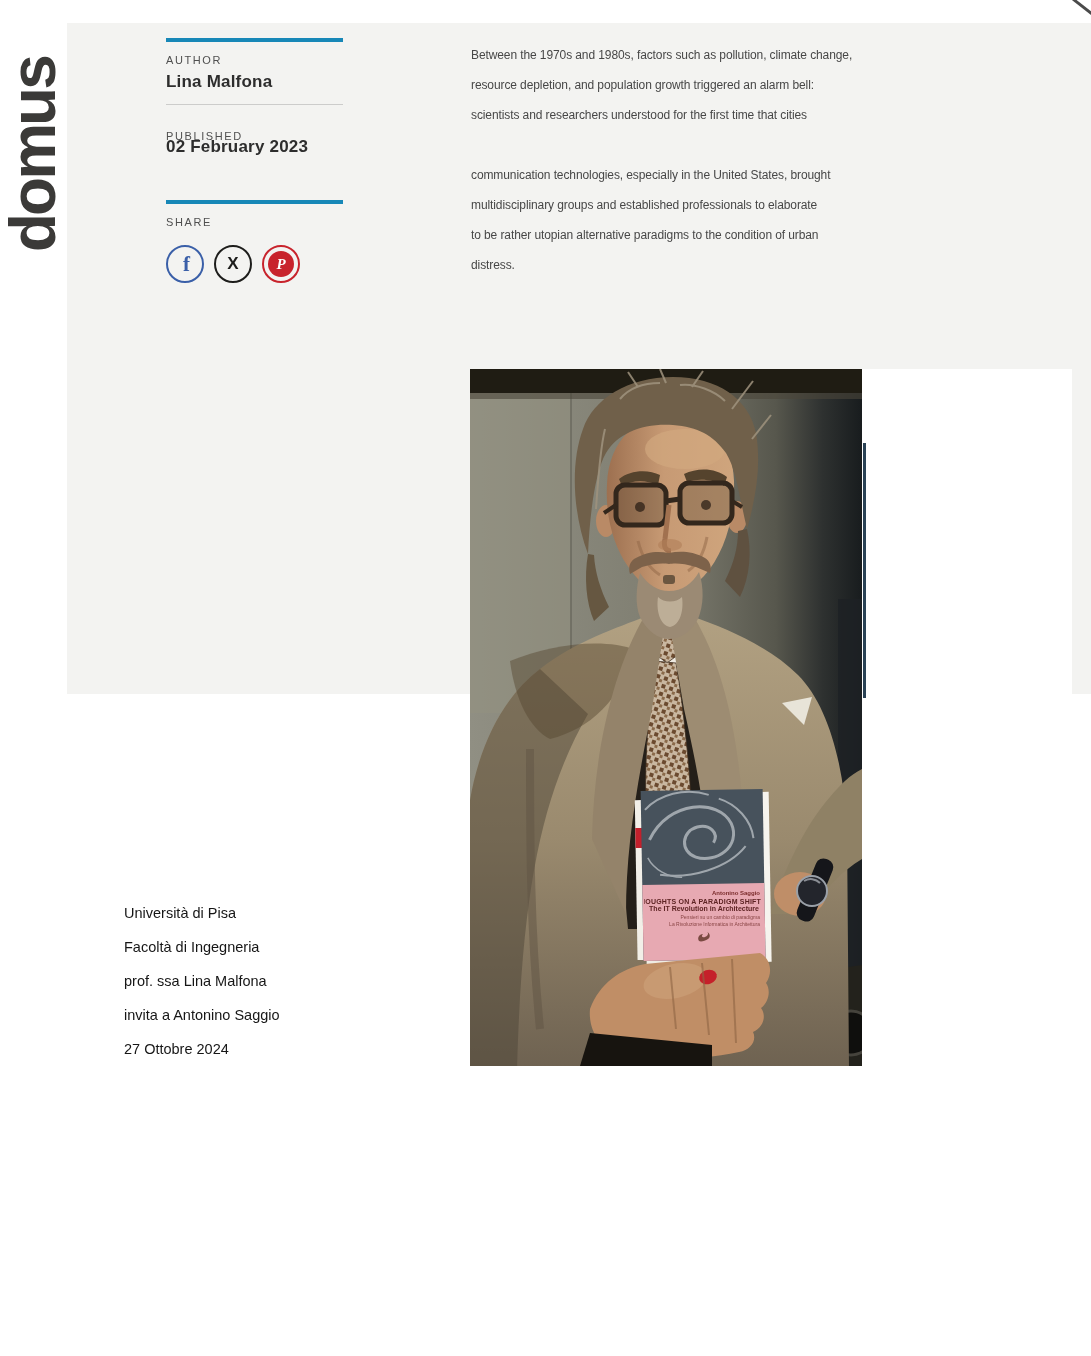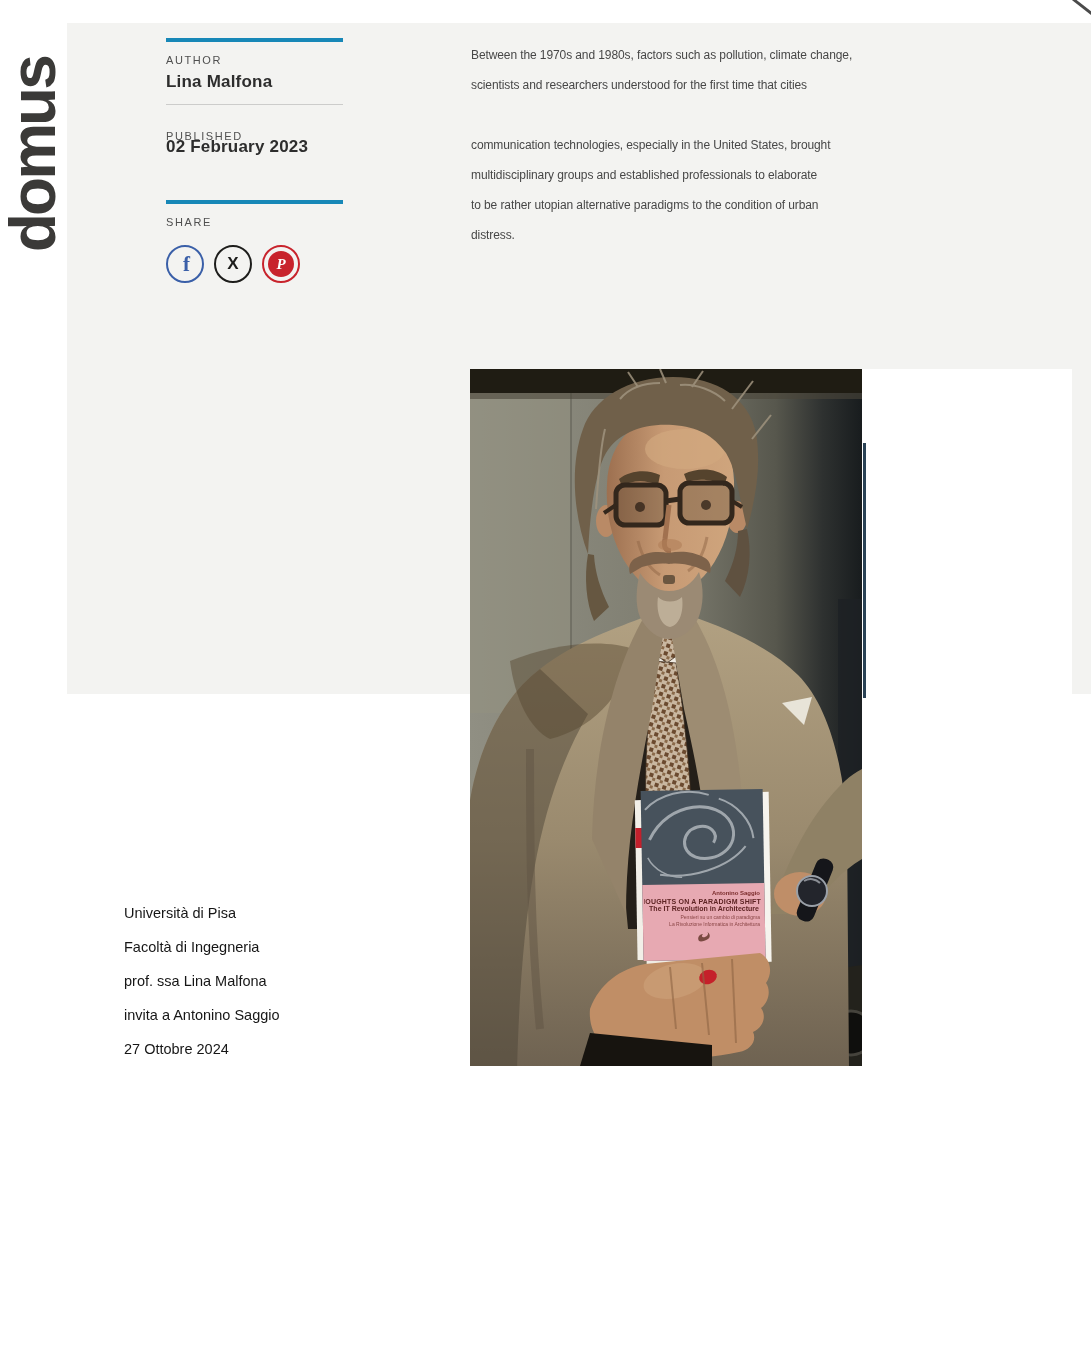--- a/index.html
+++ b/index.html
@@ -96,20 +96,21 @@
       </a>
     <a class="share-circle pin">
         <span class="pin-inner">P</span>
       </a>
   </div>
 </aside>
 
 <main class="abs article-body">
   <p class="para">
     <span class="line">Between the 1970s and 1980s, factors such as pollution, climate change,</span>
+    <span class="line">resource depletion, and population growth triggered an alarm bell:</span>
     <span class="line">scientists and researchers understood for the first time that cities</span>
   </p>
   <p class="para">
     <span class="line">communication technologies, especially in the United States, brought</span>
     <span class="line">multidisciplinary groups and established professionals to elaborate</span>
     <span class="line">to be rather utopian alternative paradigms to the condition of urban</span>
     <span class="line">distress.</span>
   </p>
 </main>
 

